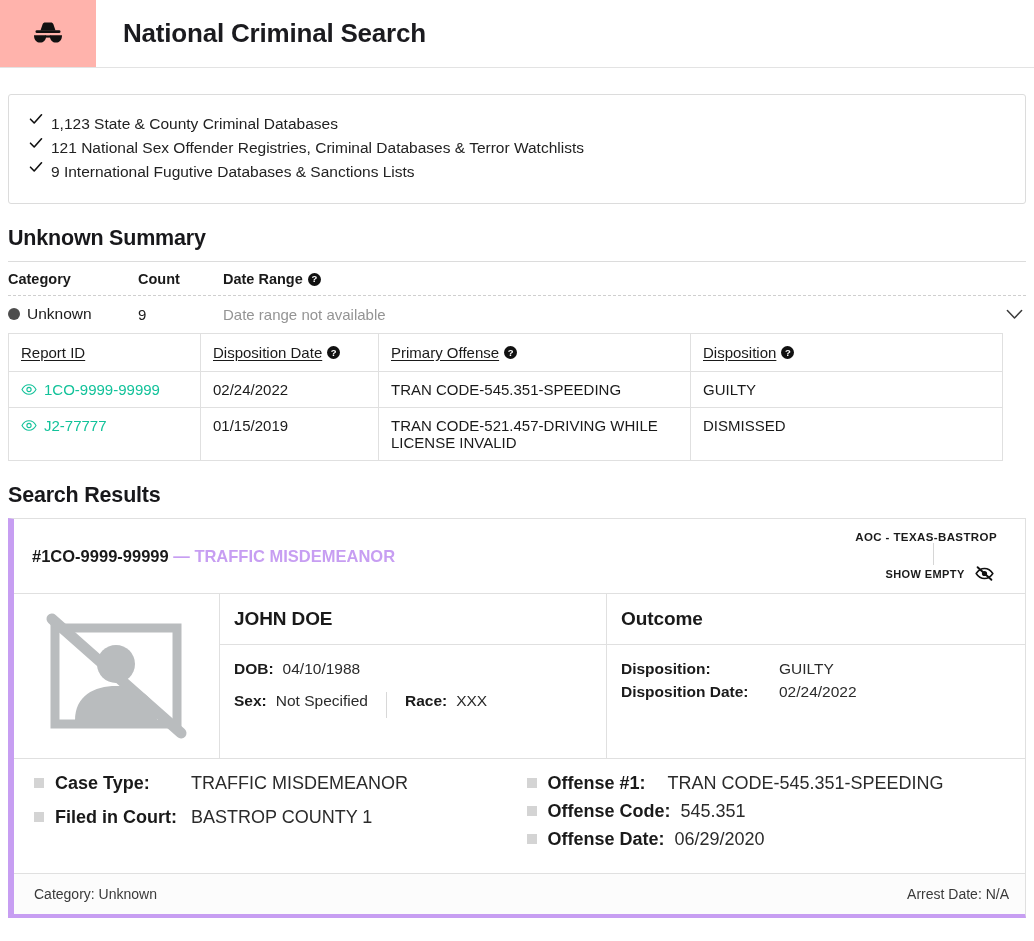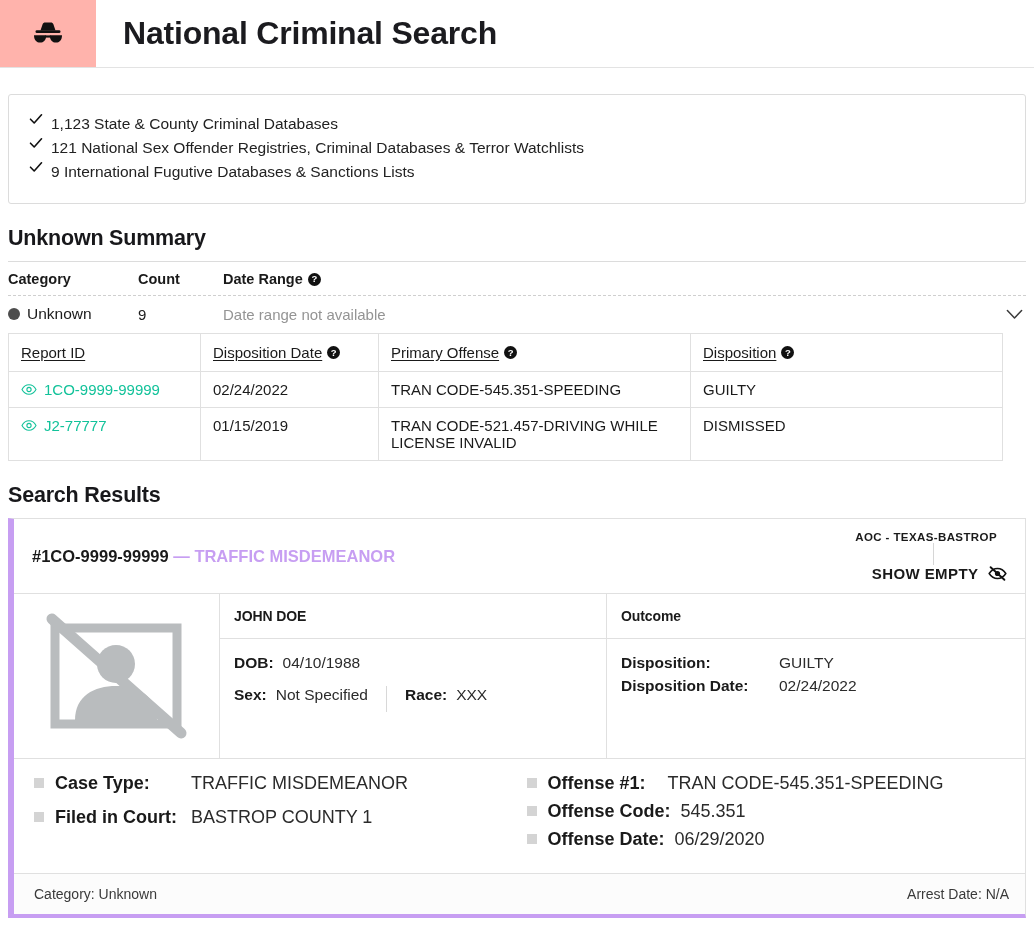--- a/index.html
+++ b/index.html
@@ -20,21 +20,21 @@
   .brand-badge {
     width: 96px; min-width: 96px;
     background: #ffb3ac;
     display: flex; align-items: center; justify-content: center;
   }
   .header-title-wrap {
     display: flex; align-items: center;
     padding-left: 27px;
   }
   .header-title {
-    font-size: 32px; font-weight: bold;
+    font-size: 26px; font-weight: bold;
     letter-spacing: -0.2px; color: #1b1b1f;
   }
 
   
   .coverage-wrap { padding: 26px 8px 0 8px; }
   .coverage-box {
     border: 1px solid #dcdcdc;
     border-radius: 3px;
     padding: 17px 31px 19px 20px;
   }
@@ -143,39 +143,39 @@
   .card-title .offense-type { color: #c79ef2; font-weight: bold; }
   .card-header-right { display: flex; align-items: center; flex-direction: column; }
   .src-label {
     font-size: 11.5px; font-weight: bold; letter-spacing: 0.4px;
     color: #1a1a1a; padding-right: 14px;
   }
   .hdr-divider { width: 1px; height: 22px; background: #d6d6d6; }
   .show-empty {
     display: flex; align-items: center; gap: 9px;
     padding-left: 14px; cursor: pointer;
-    font-size: 15px; font-weight: bold; letter-spacing: 0.4px; color: #1a1a1a;
+    font-size: 11px; font-weight: bold; letter-spacing: 0.4px; color: #1a1a1a;
   }
 
   
   .card-body { display: flex; align-items: stretch; }
   .photo-col {
     width: 206px; min-width: 206px;
     display: flex; align-items: center; justify-content: center;
     border-right: 1px solid #e0e0e0;
     padding: 16px 0;
   }
   .person-col {
     flex: 1;
     border-right: 1px solid #e0e0e0;
     display: flex; flex-direction: column;
   }
   .outcome-col { width: 418px; min-width: 418px; display: flex; flex-direction: column; }
   .panel-head {
-    font-size: 14px; font-weight: bold;
+    font-size: 19px; font-weight: bold;
     padding: 14px 0 14px 14px;
     border-bottom: 1px solid #e0e0e0;
     letter-spacing: -0.1px;
   }
   .panel-body { padding: 15px 14px 18px 14px; flex: 1; }
   .kv-row { display: flex; align-items: baseline; margin-bottom: 14px; font-size: 15.5px; }
   .kv-row:last-child { margin-bottom: 0; }
   .kv-key { font-weight: bold; margin-right: 9px; white-space: nowrap; }
   .kv-val { color: #2b2b2b; }
   .vsep { width: 1px; align-self: stretch; background: #d8d8d8; margin: 0 18px; min-height: 26px; }

